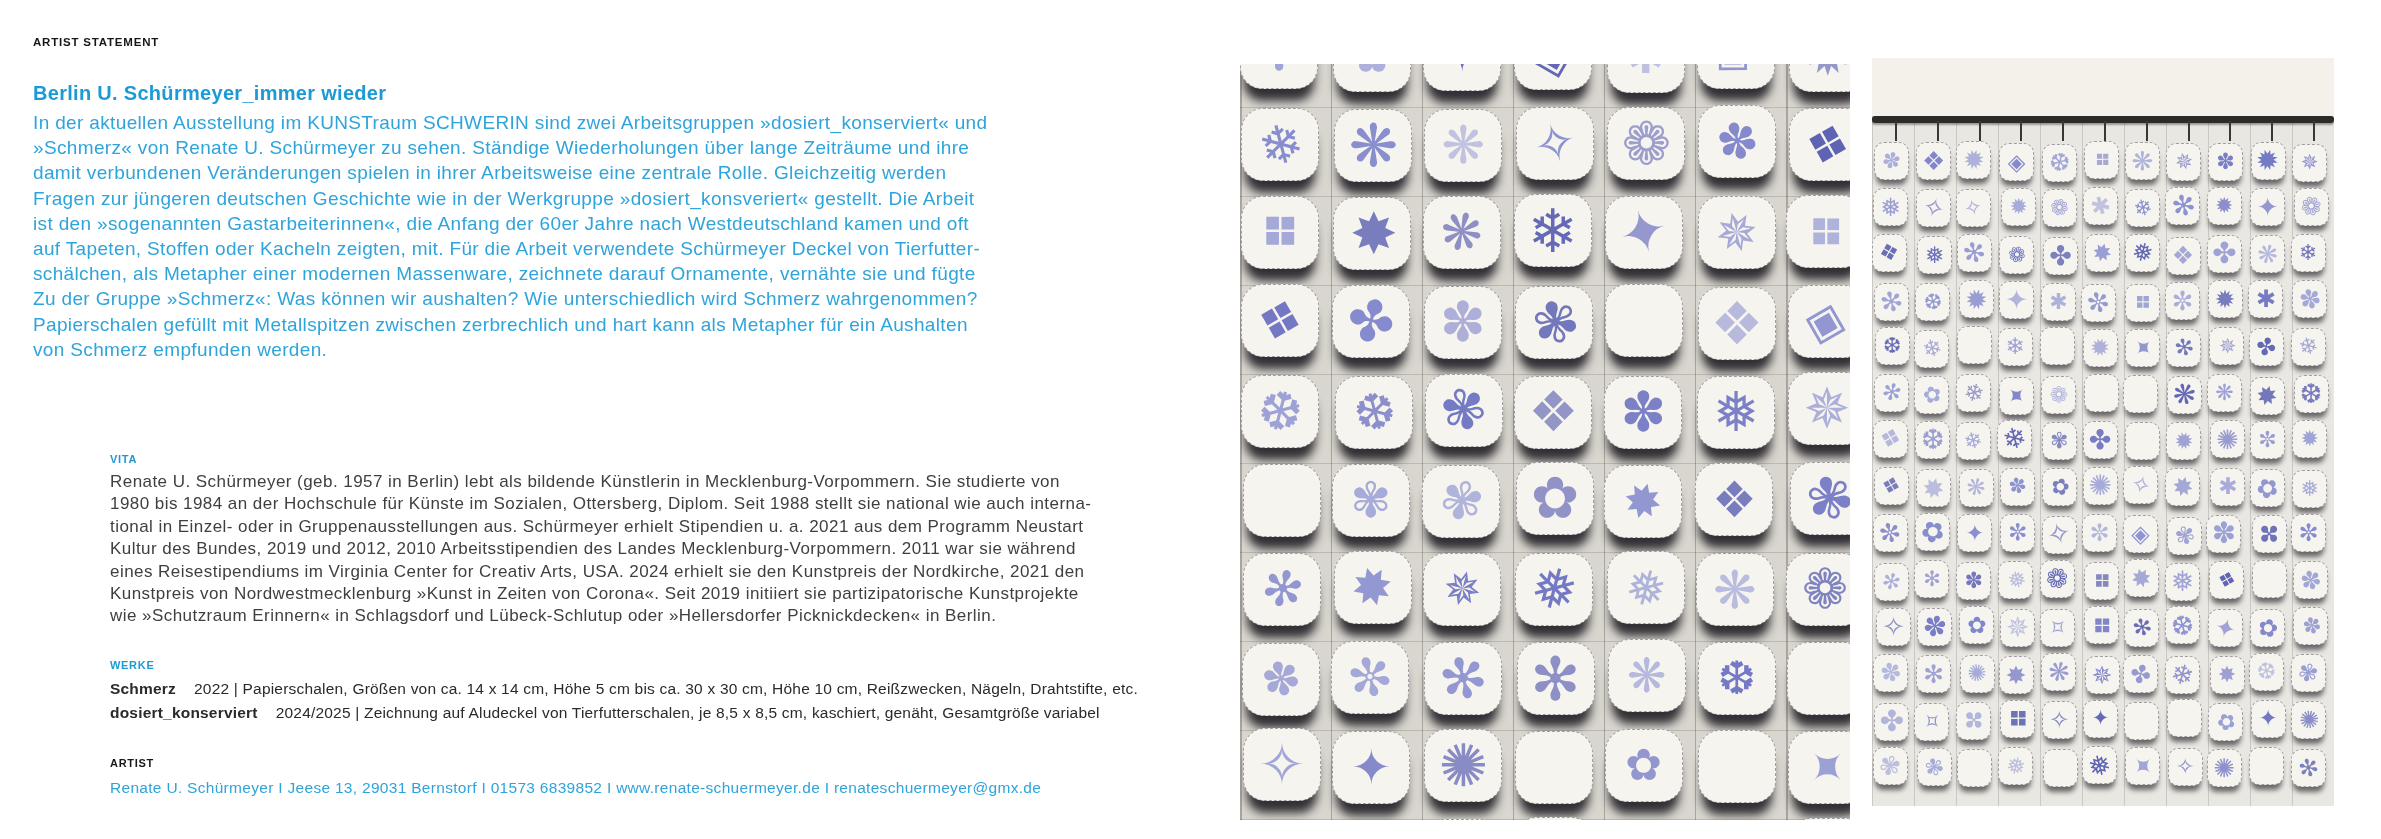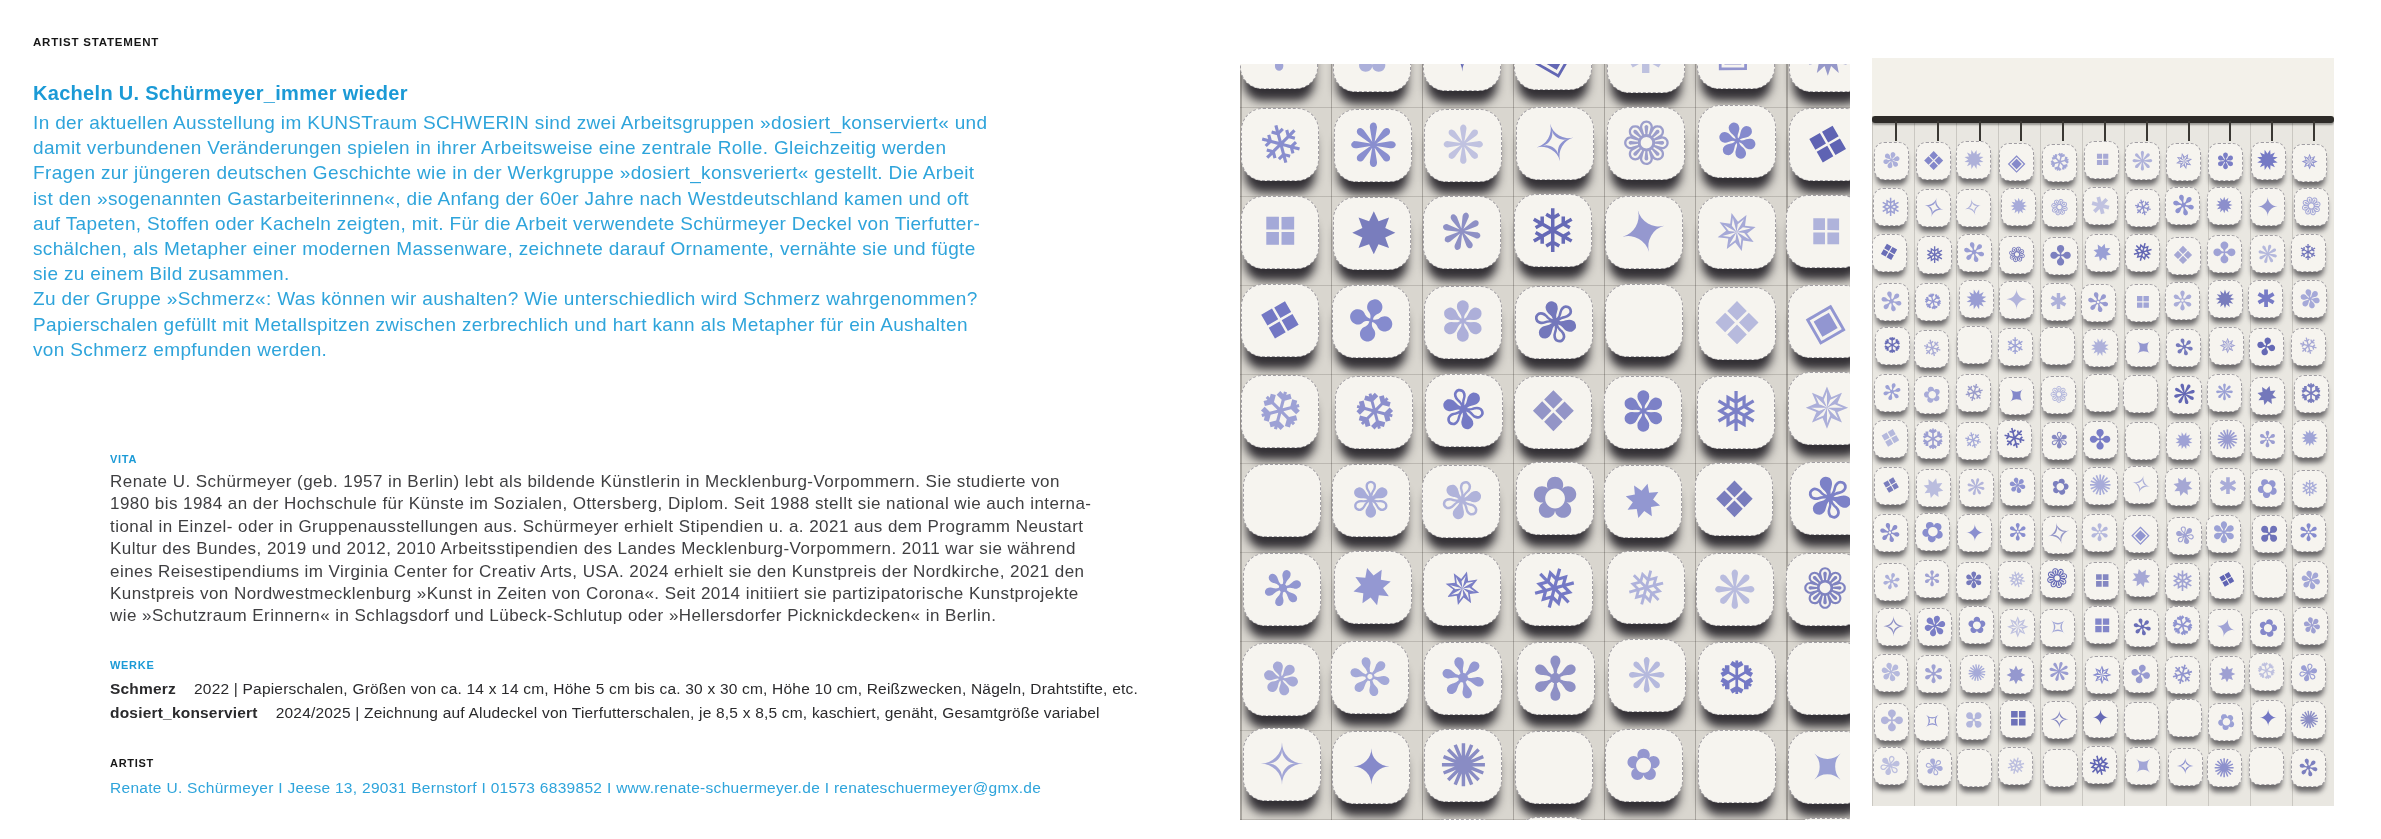--- a/index.html
+++ b/index.html
@@ -78,43 +78,43 @@
   .glyph{
     font-family:"DejaVu Sans", sans-serif;
     line-height:1;user-select:none;
   }
 </style>
 </head>
 <body>
 
 <div class="abs kicker">ARTIST STATEMENT</div>
 
-<div class="abs title">Kacheln U. Schürmeyer_immer wieder</div>
+<div class="abs title">Berlin U. Schürmeyer_immer wieder</div>
 
 <div class="abs statement">
     <div>In der aktuellen Ausstellung im KUNSTraum SCHWERIN sind zwei Arbeitsgruppen »dosiert_konserviert« und</div>
+    <div>»Schmerz« von Renate U. Schürmeyer zu sehen. Ständige Wiederholungen über lange Zeiträume und ihre</div>
     <div>damit verbundenen Veränderungen spielen in ihrer Arbeitsweise eine zentrale Rolle. Gleichzeitig werden</div>
     <div>Fragen zur jüngeren deutschen Geschichte wie in der Werkgruppe »dosiert_konsveriert« gestellt. Die Arbeit</div>
     <div>ist den »sogenannten Gastarbeiterinnen«, die Anfang der 60er Jahre nach Westdeutschland kamen und oft</div>
     <div>auf Tapeten, Stoffen oder Kacheln zeigten, mit. Für die Arbeit verwendete Schürmeyer Deckel von Tierfutter-</div>
     <div>schälchen, als Metapher einer modernen Massenware, zeichnete darauf Ornamente, vernähte sie und fügte</div>
-    <div>sie zu einem Bild zusammen.</div>
     <div>Zu der Gruppe »Schmerz«: Was können wir aushalten? Wie unterschiedlich wird Schmerz wahrgenommen?</div>
     <div>Papierschalen gefüllt mit Metallspitzen zwischen zerbrechlich und hart kann als Metapher für ein Aushalten</div>
     <div>von Schmerz empfunden werden.</div>
   </div>
 
 <div class="abs section-label vita-label">VITA</div>
 <div class="abs vita">
     <div>Renate U. Schürmeyer (geb. 1957 in Berlin) lebt als bildende Künstlerin in Mecklenburg-Vorpommern. Sie studierte von</div>
     <div>1980 bis 1984 an der Hochschule für Künste im Sozialen, Ottersberg, Diplom. Seit 1988 stellt sie national wie auch interna-</div>
     <div>tional in Einzel- oder in Gruppenausstellungen aus. Schürmeyer erhielt Stipendien u. a. 2021 aus dem Programm Neustart</div>
     <div>Kultur des Bundes, 2019 und 2012, 2010 Arbeitsstipendien des Landes Mecklenburg-Vorpommern. 2011 war sie während</div>
     <div>eines Reisestipendiums im Virginia Center for Creativ Arts, USA. 2024 erhielt sie den Kunstpreis der Nordkirche, 2021 den</div>
-    <div>Kunstpreis von Nordwestmecklenburg »Kunst in Zeiten von Corona«. Seit 2014 initiiert sie partizipatorische Kunstprojekte</div>
+    <div>Kunstpreis von Nordwestmecklenburg »Kunst in Zeiten von Corona«. Seit 2019 initiiert sie partizipatorische Kunstprojekte</div>
     <div>wie »Schutzraum Erinnern« in Schlagsdorf und Lübeck-Schlutup oder »Hellersdorfer Picknickdecken« in Berlin.</div>
   </div>
 
 <div class="abs section-label werke-label">WERKE</div>
 <div class="abs werke" id="werke-list">
     <div><span class="wname">Schmerz</span><span>2022 | Papierschalen, Größen von ca. 14 x 14 cm, Höhe 5 cm bis ca. 30 x 30 cm, Höhe 10 cm, Reißzwecken, Nägeln, Drahtstifte, etc.</span></div>
     <div><span class="wname">dosiert_konserviert</span><span>2024/2025 | Zeichnung auf Aludeckel von Tierfutterschalen, je 8,5 x 8,5 cm, kaschiert, genäht, Gesamtgröße variabel</span></div>
   </div>
 
 <div class="abs section-label kontakt-label">ARTIST</div>

